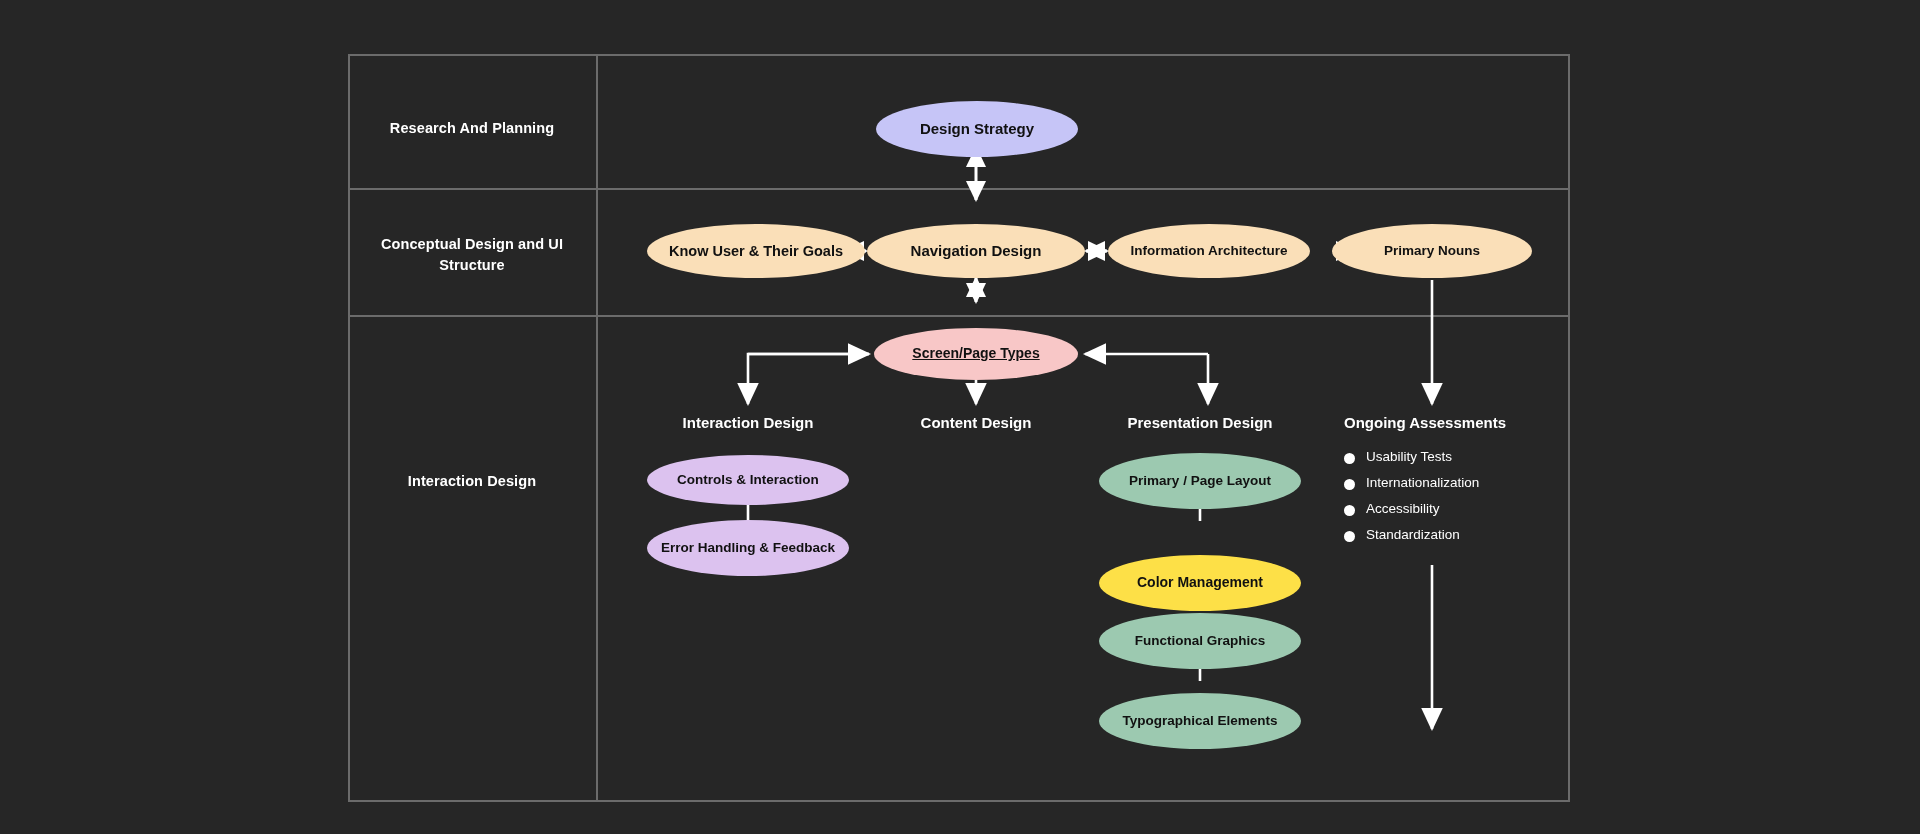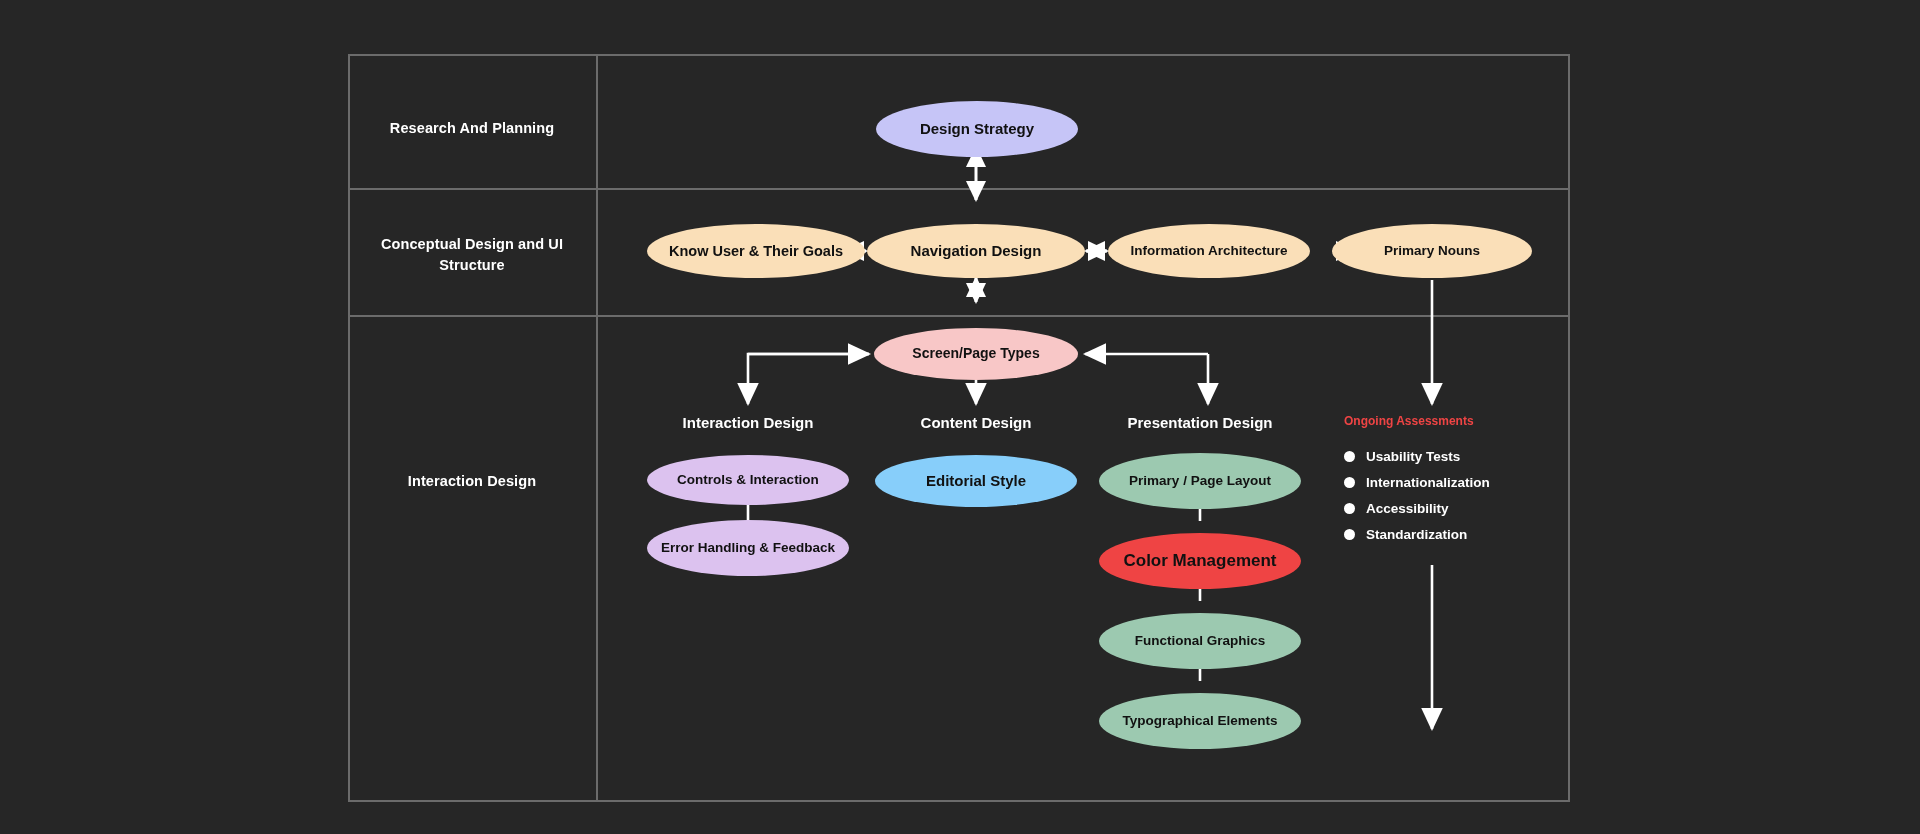--- a/index.html
+++ b/index.html
@@ -51,29 +51,29 @@
     color:#ffffff;
     font-size:15px;
     font-weight:700;
     text-align:center;
     white-space:nowrap;
     transform:translateX(-50%);
   }
 
   .assess-title{
     position:absolute;
-    color:#ef4444;
-    font-size:12px;
+    color:#ffffff;
+    font-size:15px;
     font-weight:700;
     white-space:nowrap;
   }
   .assess-list{position:absolute;}
   .assess-item{
-    display:flex;align-items:center;
-    color:#ffffff;font-size:13.5px;font-weight:700;
+    display:flex;align-items:flex-end;
+    color:#ffffff;font-size:13.5px;font-weight:400;
     margin-bottom:11px;white-space:nowrap;
   }
   .bullet{
     width:11px;height:11px;border-radius:50%;
     background:#ffffff;margin-right:11px;flex:0 0 auto;
   }
   svg.links{position:absolute;left:0;top:0;width:1920px;height:834px;pointer-events:none;}
 </style>
 </head>
 <body>
@@ -136,34 +136,33 @@
   <div class="node" style="left:876px;top:101px;width:202px;height:56px;background:#c6c5f7;font-size:15px;">Design Strategy</div>
 
   <div class="node" style="left:647px;top:224px;width:218px;height:54px;background:#fadfb8;font-size:14.5px;">Know User &amp; Their Goals</div>
 
   <div class="node" style="left:1108px;top:224px;width:202px;height:54px;background:#fadfb8;font-size:13.5px;">Information Architecture</div>
 
   <div class="node" style="left:867px;top:224px;width:218px;height:54px;background:#fadfb8;font-size:15px;">Navigation Design</div>
 
   <div class="node" style="left:1332px;top:224px;width:200px;height:54px;background:#fadfb8;font-size:13.5px;">Primary Nouns</div>
 
-  <div class="node" style="left:874px;top:328px;width:204px;height:52px;background:#f8c7c7;font-size:14px;">Screen/Page Types</div>
+  <div class="node" style="left:874px;top:328px;width:204px;height:52px;background:#f8c7c7;font-size:14px;text-decoration:underline;">Screen/Page Types</div>
 
   <div class="sublabel" style="left:748px;top:414px;">Interaction Design</div>
   <div class="sublabel" style="left:976px;top:414px;">Content Design</div>
   <div class="sublabel" style="left:1200px;top:414px;">Presentation Design</div>
   <div class="assess-title" style="left:1344px;top:414px;">Ongoing Assessments</div>
 
   <div class="node" style="left:647px;top:455px;width:202px;height:50px;background:#dcc2ef;font-size:13.5px;">Controls &amp; Interaction</div>
   <div class="node" style="left:647px;top:520px;width:202px;height:56px;background:#dcc2ef;font-size:13.5px;">Error Handling &amp; Feedback</div>
 
-  <div class="node" style="left:875px;top:455px;width:202px;height:52px;background:#87cefa;font-size:15px;">Editorial Style</div>
 
   <div class="node" style="left:1099px;top:453px;width:202px;height:56px;background:#9cc9b0;font-size:13.5px;">Primary / Page Layout</div>
-  <div class="node" style="left:1099px;top:533px;width:202px;height:56px;background:#ef4444;font-size:17px;">Color Management</div>
+  <div class="node" style="left:1099px;top:555px;width:202px;height:56px;background:#fde047;font-size:14px;">Color Management</div>
   <div class="node" style="left:1099px;top:613px;width:202px;height:56px;background:#9cc9b0;font-size:13.5px;">Functional Graphics</div>
   <div class="node" style="left:1099px;top:693px;width:202px;height:56px;background:#9cc9b0;font-size:13.5px;">Typographical Elements</div>
 
   <div class="assess-list" style="left:1344px;top:449px;">
     <div class="assess-item">
       <span class="bullet"></span>
       <span>Usability Tests</span>
     </div>
     <div class="assess-item">
       <span class="bullet"></span>

